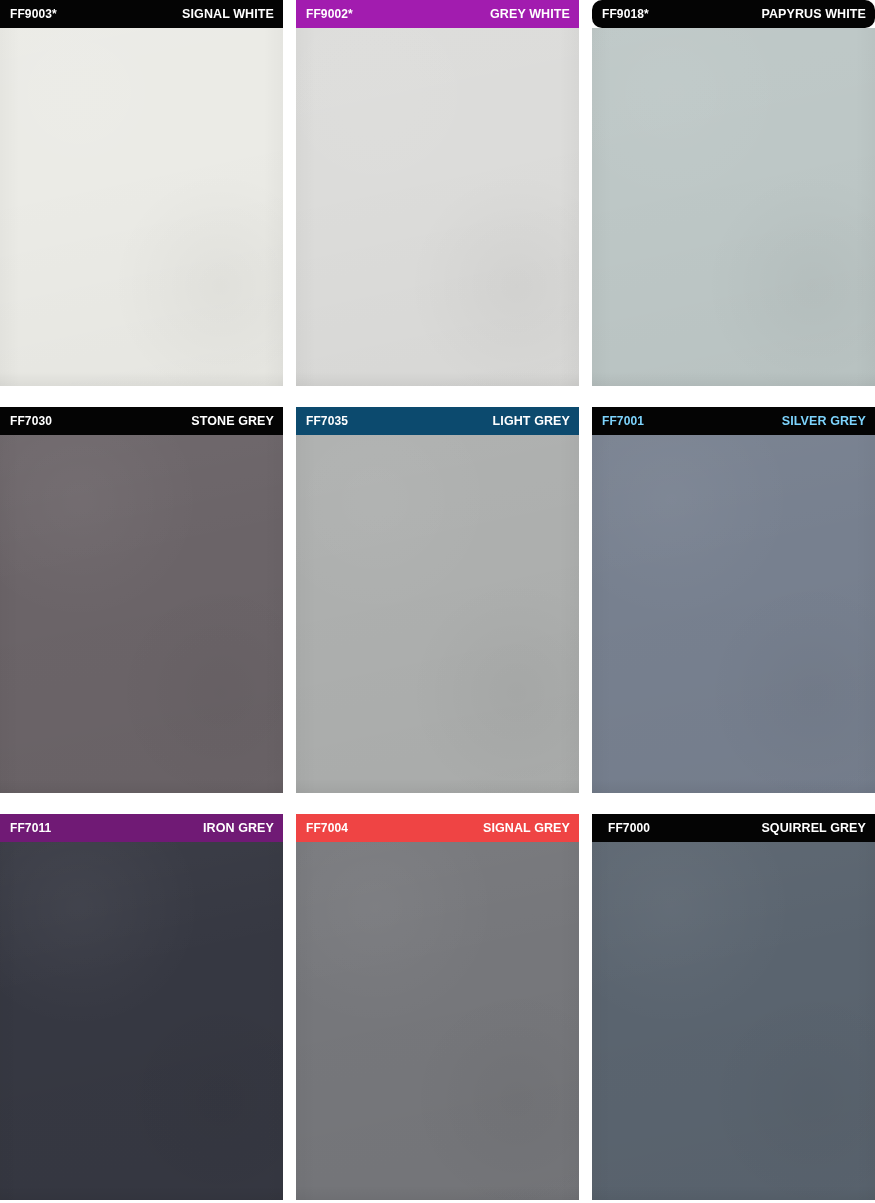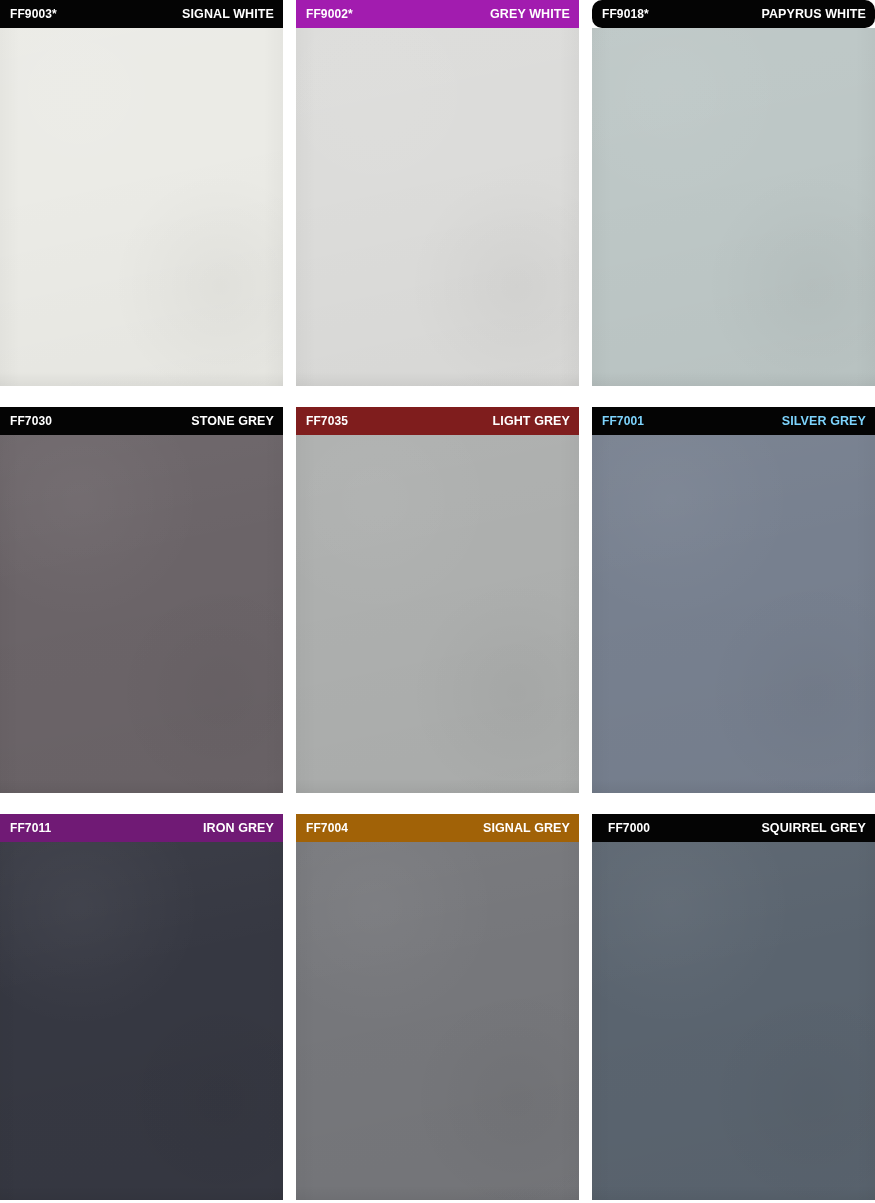--- a/index.html
+++ b/index.html
@@ -122,21 +122,21 @@
 
   <div class="swatch-card">
     <div class="swatch-header" style="background: rgb(4, 4, 4); color: rgb(255, 255, 255); gap: 16px;">
       <span class="swatch-code">FF7030</span>
       <span class="swatch-name">STONE GREY</span>
     </div>
     <div class="swatch-color" style="background-color: rgb(107, 100, 104);"></div>
   </div>
 
   <div class="swatch-card">
-    <div class="swatch-header" style="background: #7f1d1d; color: rgb(255, 255, 255);">
+    <div class="swatch-header" style="background: #0c4a6e; color: rgb(255, 255, 255);">
       <span class="swatch-code">FF7035</span>
       <span class="swatch-name">LIGHT GREY</span>
     </div>
     <div class="swatch-color" style="background-color: rgb(173, 175, 174);"></div>
   </div>
 
   <div class="swatch-card">
     <div class="swatch-header" style="background: rgb(4, 4, 4); color: #7dd3fc;">
       <span class="swatch-code">FF7001</span>
       <span class="swatch-name">SILVER GREY</span>
@@ -146,21 +146,21 @@
 
   <div class="swatch-card">
     <div class="swatch-header" style="background: #701a75; color: rgb(255, 255, 255);">
       <span class="swatch-code">FF7011</span>
       <span class="swatch-name">IRON GREY</span>
     </div>
     <div class="swatch-color" style="background-color: rgb(54, 56, 66);"></div>
   </div>
 
   <div class="swatch-card">
-    <div class="swatch-header" style="background: #a16207; color: rgb(255, 255, 255);">
+    <div class="swatch-header" style="background: #ef4444; color: rgb(255, 255, 255);">
       <span class="swatch-code">FF7004</span>
       <span class="swatch-name">SIGNAL GREY</span>
     </div>
     <div class="swatch-color" style="background-color: rgb(118, 119, 123);"></div>
   </div>
 
   <div class="swatch-card">
     <div class="swatch-header" style="background: rgb(4, 4, 4); color: rgb(255, 255, 255); padding-left: 16px;">
       <span class="swatch-code">FF7000</span>
       <span class="swatch-name">SQUIRREL GREY</span>

